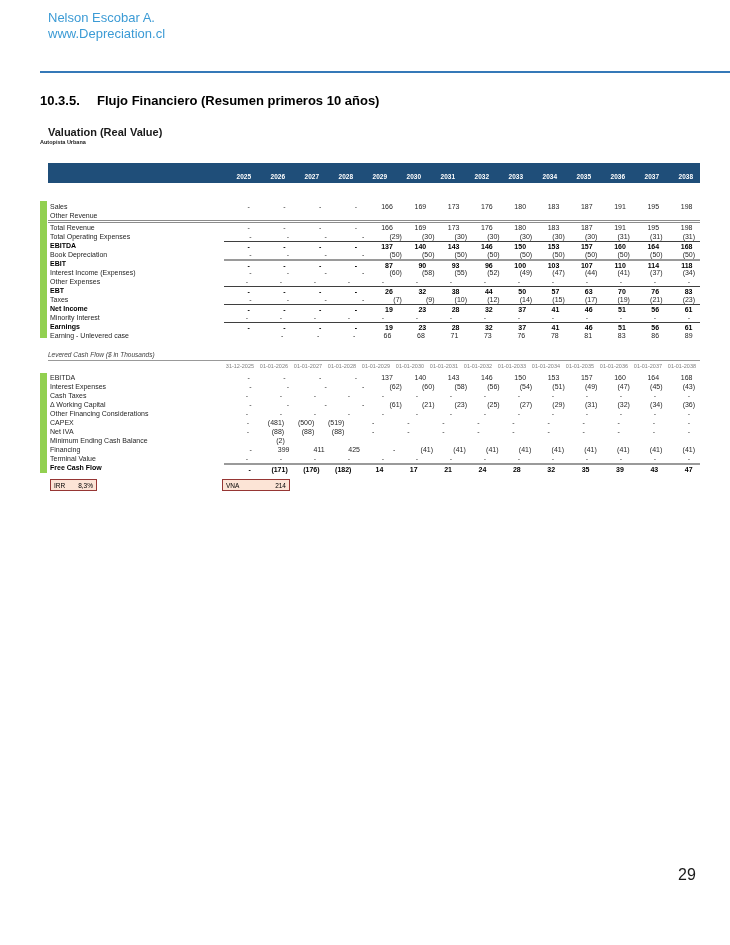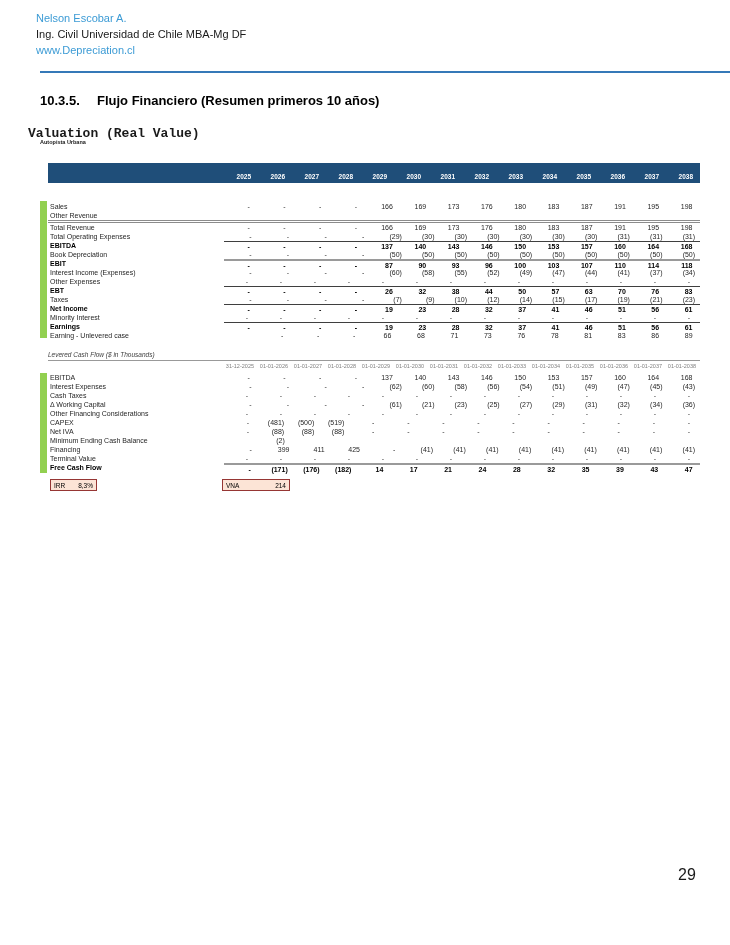--- a/index.html
+++ b/index.html
@@ -1,30 +1,30 @@
 <!DOCTYPE html>
 <html><head>
 <meta charset="utf-8">
 <style>
   html,body{margin:0;padding:0;background:#ffffff;}
   .page{
     position:relative;width:730px;height:945px;background:#ffffff;overflow:hidden;
     font-family:"Liberation Sans", sans-serif;color:#1a1a1a;
   }
   
-  .letterhead{position:absolute;left:36px;top:10px;line-height:16px;font-size:11px;}
+  .letterhead{position:absolute;left:48px;top:10px;line-height:16px;font-size:13px;}
   .lh-name{color:#3c9bd5;}
   .lh-cred{color:#1a1a1a;}
   .lh-site{color:#3c9bd5;text-decoration:none;display:block;}
   .hrule{position:absolute;left:40px;top:71px;width:690px;height:2px;background:#3579b8;}
   
   .section{position:absolute;left:40px;top:93px;font-size:13px;font-weight:bold;color:#000;}
   .sec-num{display:inline-block;width:57px;}
   
-  .val-title{position:absolute;left:28px;top:126px;font-size:13px;font-weight:bold;color:#1a1a1a;font-family:Liberation Mono, monospace;}
+  .val-title{position:absolute;left:48px;top:126px;font-size:11px;font-weight:bold;color:#1a1a1a;}
   .val-sub{position:absolute;left:40px;top:139px;font-size:5.5px;font-weight:bold;color:#1a1a1a;}
   
   .yearbar{position:absolute;left:48px;top:163px;width:652px;height:20px;background:#1f4e79;display:flex;align-items:flex-end;}
   .yearbar .tlabel{height:100%;}
   .ycell{flex:1;color:#fff;font-size:6.5px;font-weight:bold;text-align:right;padding:0 7px 3px 0;}
   
   .greenbar{position:absolute;left:40px;width:7px;background:#92d050;}
   .gb1{top:201px;height:137px;}
   .gb2{top:373px;height:100px;}
   
@@ -52,21 +52,20 @@
   
   .pagenum{position:absolute;left:678px;top:866px;font-size:16px;color:#1a1a1a;}
 </style>
 </head>
 <body>
 
 <div class="page">
 
   <div class="letterhead">
     <div class="lh-name">Nelson Escobar A.</div>
-    <div class="lh-cred">Ing. Civil Universidad de Chile MBA-Mg DF</div>
     <a class="lh-site" href="#">www.Depreciation.cl</a>
   </div>
 
   <div class="hrule"></div>
 
   <div class="section">
     <span class="sec-num">10.3.5.</span><span>Flujo Financiero (Resumen primeros 10 años)</span>
   </div>
 
   <div class="val-title">Valuation (Real Value)</div>

